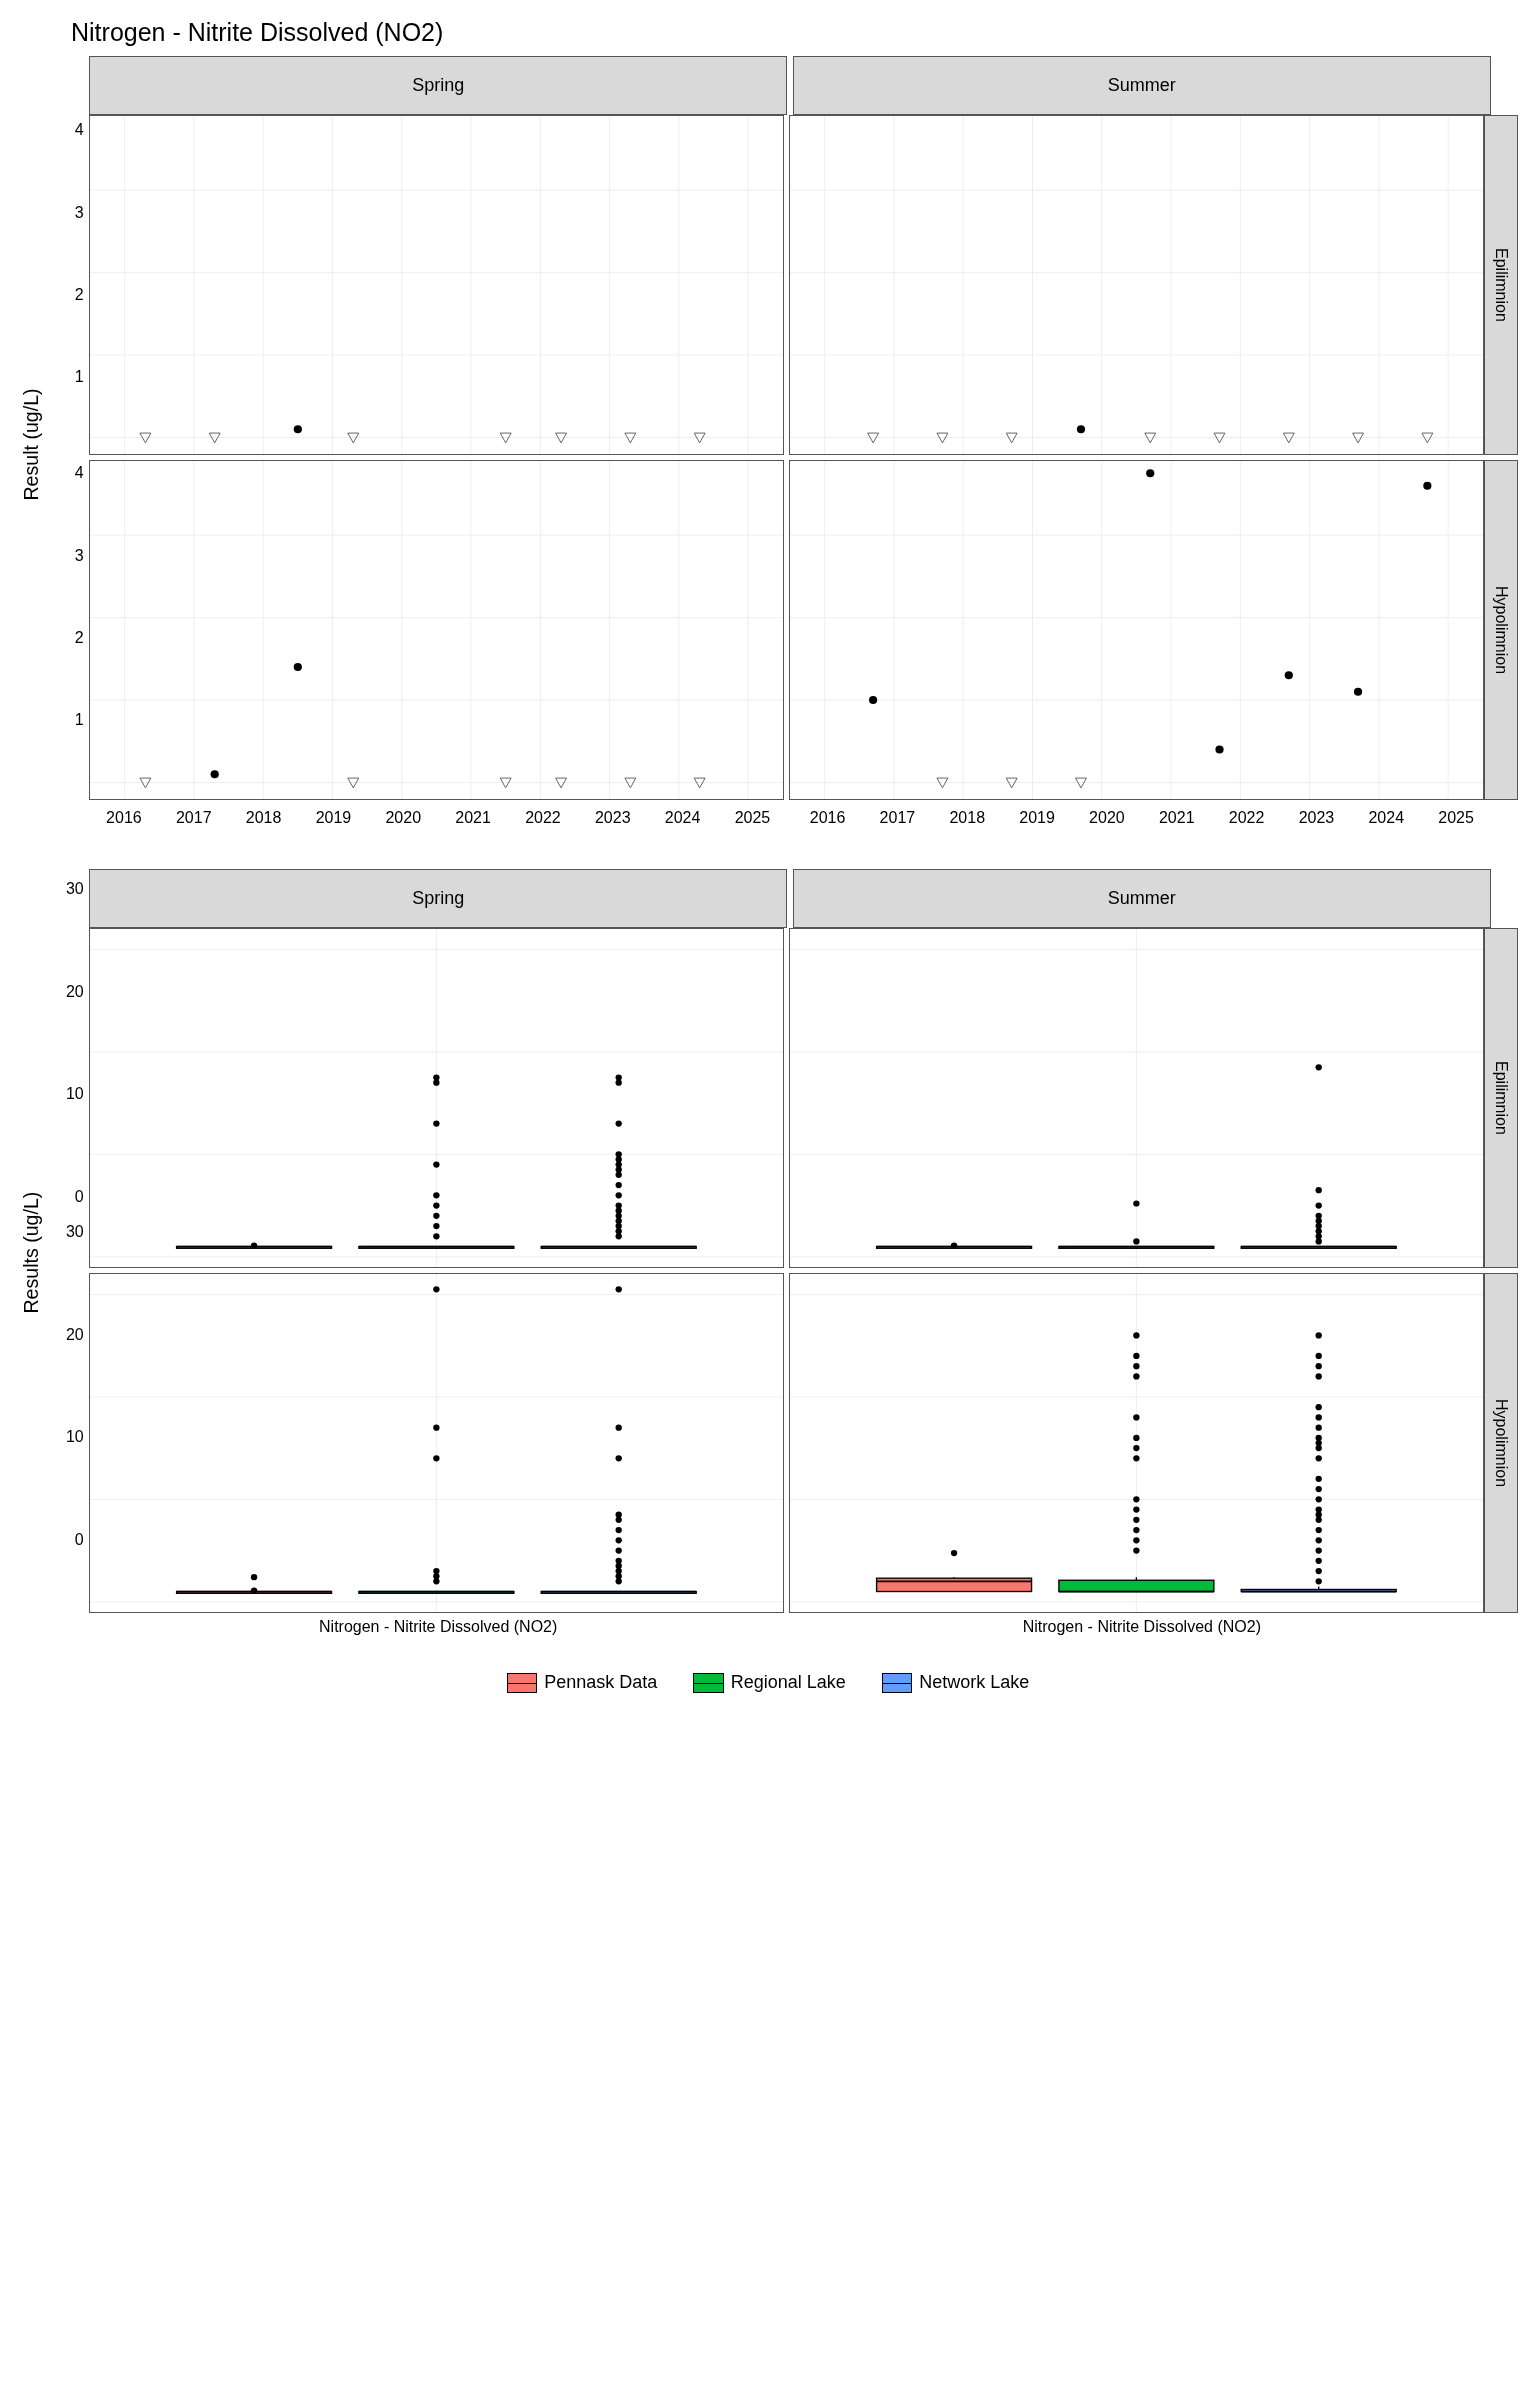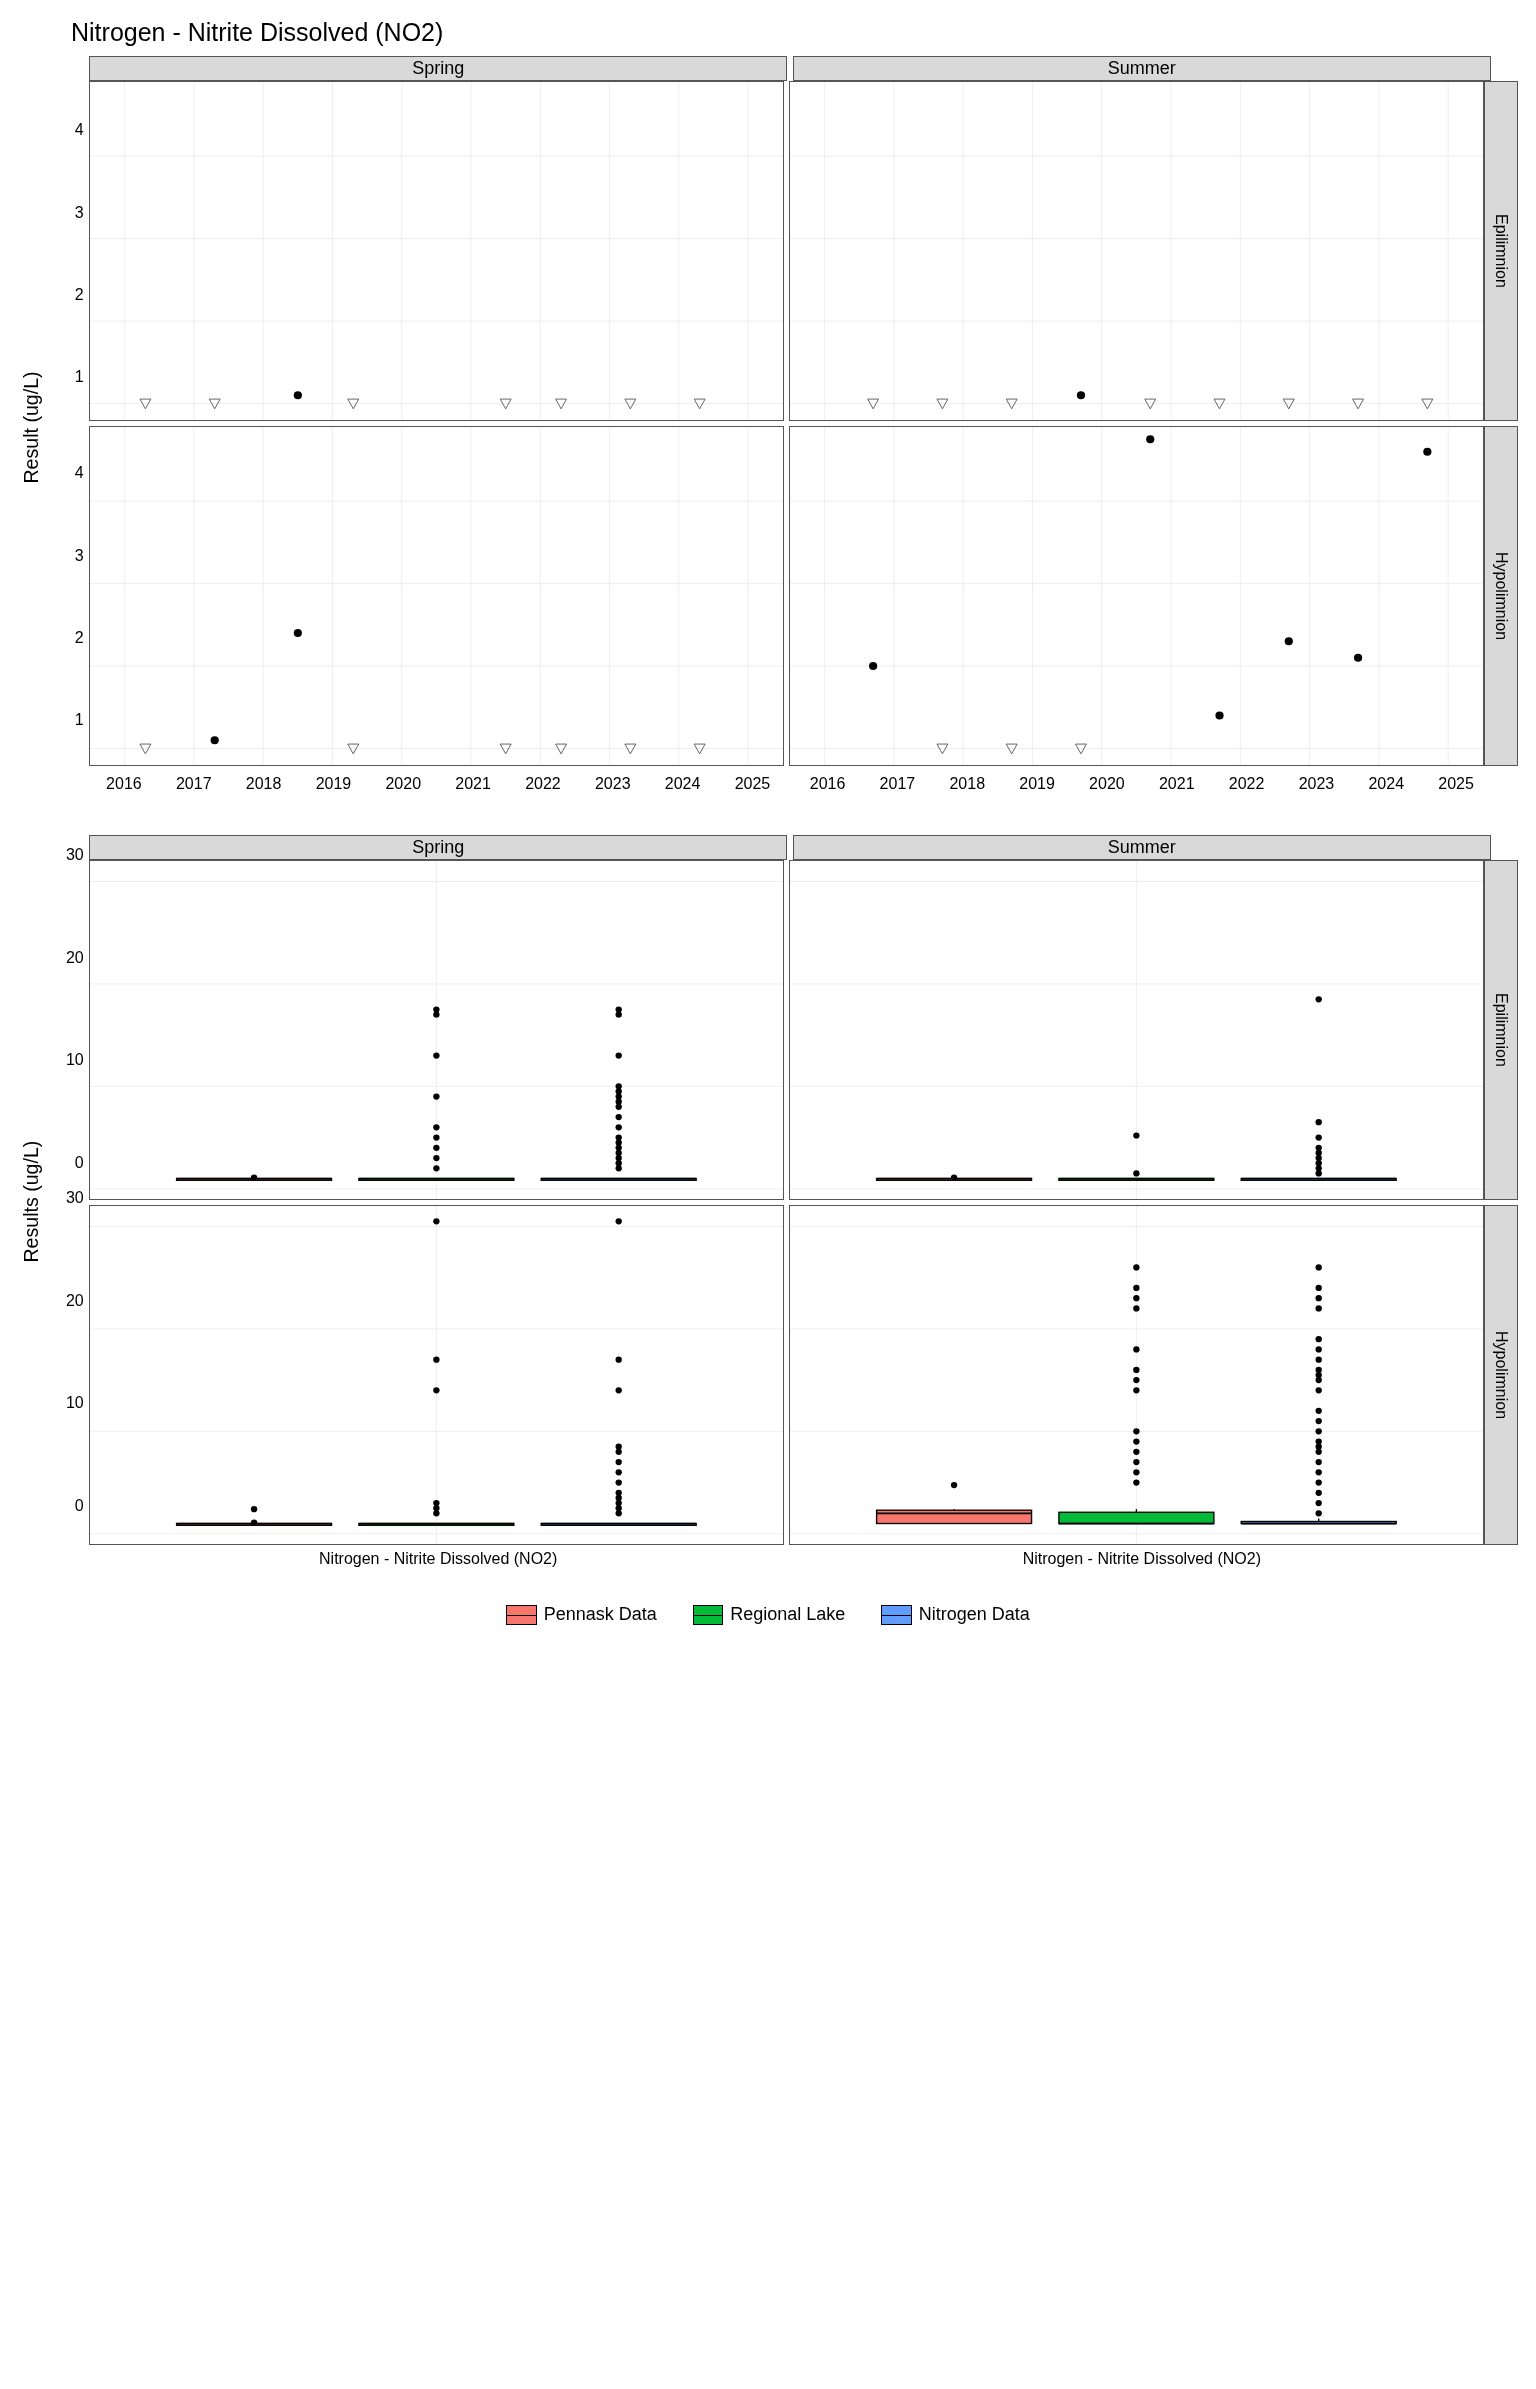--- a/index.html
+++ b/index.html
@@ -15,21 +15,21 @@
     font-size: 25px;
     margin: 0 0 9px 53px;
     font-weight: normal;
   }
   .facet-row { display: flex; }
   .facet-col-header {
     background: #d9d9d9;
     border: 0.9px solid #555;
     text-align: center;
     font-size: 18px;
-    padding: 1px 0;
+    padding: 18px 0;
     flex: 1;
   }
   .facet-row-header {
     background: #d9d9d9;
     border: 0.9px solid #555;
     writing-mode: vertical-rl;
     text-align: center;
     font-size: 16px;
     padding: 0 3.6px;
     display: flex;
@@ -477,16 +477,16 @@
     <div class="legend-item">
       <div class="legend-box" style="background:#F8766D;"></div>
       <span>Pennask Data</span>
     </div>
     <div class="legend-item">
       <div class="legend-box" style="background:#00BA38;"></div>
       <span>Regional Lake</span>
     </div>
     <div class="legend-item">
       <div class="legend-box" style="background:#619CFF;"></div>
-      <span>Nitrogen Data</span>
+      <span>Network Lake</span>
     </div>
   </div>
 
 
 </body></html>

